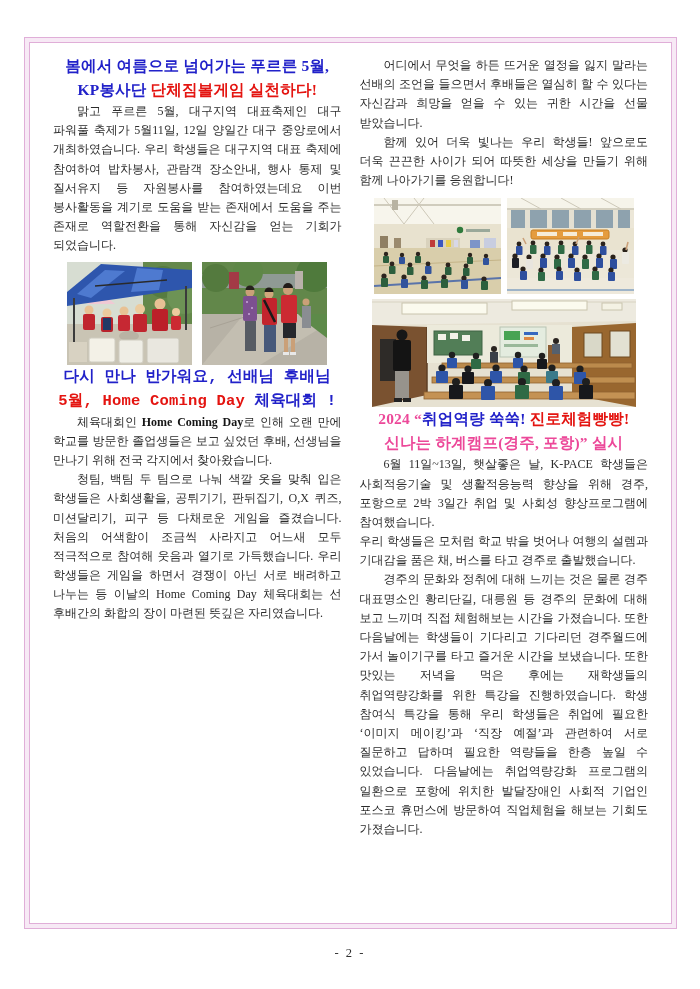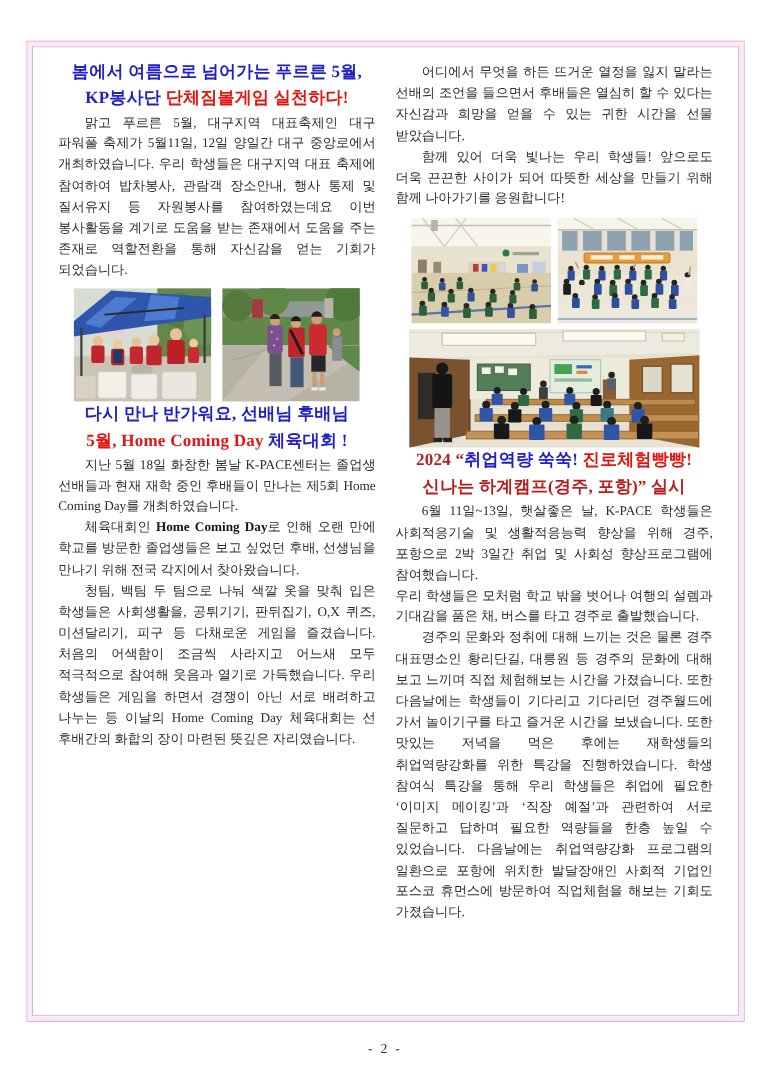--- a/index.html
+++ b/index.html
@@ -21,29 +21,29 @@
     font-size:15.5px;font-weight:bold;text-align:center;line-height:1.55;
     margin:0;letter-spacing:0.2px;
   }
   p.body{
     font-size:12px;line-height:1.6;text-align:justify;word-break:keep-all;
     margin:0;color:#2b2b2b;
   }
   .indent{text-indent:2em;}
   .blue{color:#2121c9;}
   .red{color:#e41410;}
-  .black{color:#b91c1c;}
+  .black{color:#ec4899;}
   .bold{font-weight:bold;color:#151515;}
   .photo-row{display:flex;gap:10px;justify-content:center;align-items:flex-start;margin:6px 0 0 0;}
   .photo-stack{margin:8px 0 0 0;}
   .photo-stack .wide{display:block;margin:5px auto 0 auto;}
   svg{display:block;}
   .mt8{margin-top:8px;}
   .mt14{margin-top:14px;}
-  .mt26{margin-top:26px;}
+  .mt26{margin-top:26px;font-family:Liberation Mono, monospace;}
   .mt16{margin-top:16px;}
   .page-num{
     position:absolute;left:0;right:0;bottom:28px;text-align:center;
     font-size:12.5px;color:#2e2e2e;letter-spacing:2px;
   }
 </style>
 </head>
 <body>
 
 <div class="frame">
@@ -132,21 +132,20 @@
             <circle cx="104" cy="40" r="3.5" fill="#caa078"></circle>
         </g>
       </svg>
     </div>
 
     <h2 class="article-title mt26">
       <span class="blue">다시 만나 반가워요, 선배님 후배님</span><br>
       <span class="red">5월, Home Coming Day </span><span class="blue">체육대회 !</span>
     </h2>
 
-    <p class="body indent mt14">지난 5월 18일 화창한 봄날 K-PACE센터는 졸업생 선배들과 현재 재학 중인 후배들이 만나는 제5회 Home Coming Day를 개최하였습니다.</p>
     <p class="body indent"><span>체육대회인 </span><span class="bold">Home Coming Day</span><span>로 인해 오랜 만에 학교를 방문한 졸업생들은 보고 싶었던 후배, 선생님을 만나기 위해 전국 각지에서 찾아왔습니다.</span></p>
     <p class="body indent">청팀, 백팀 두 팀으로 나눠 색깔 옷을 맞춰 입은 학생들은 사회생활을, 공튀기기, 판뒤집기, O,X 퀴즈, 미션달리기, 피구 등 다채로운 게임을 즐겼습니다. 처음의 어색함이 조금씩 사라지고 어느새 모두 적극적으로 참여해 웃음과 열기로 가득했습니다. 우리 학생들은 게임을 하면서 경쟁이 아닌 서로 배려하고 나누는 등 이날의 Home Coming Day 체육대회는 선 후배간의 화합의 장이 마련된 뜻깊은 자리였습니다.</p>
   </div>
 
   <div class="col">
 
     <p class="body indent" style="margin-top:2px;">어디에서 무엇을 하든 뜨거운 열정을 잃지 말라는 선배의 조언을 들으면서 후배들은 열심히 할 수 있다는 자신감과 희망을 얻을 수 있는 귀한 시간을 선물 받았습니다.</p>
     <p class="body indent">함께 있어 더욱 빛나는 우리 학생들! 앞으로도 더욱 끈끈한 사이가 되어 따뜻한 세상을 만들기 위해 함께 나아가기를 응원합니다!</p>
 
     <div class="photo-stack">

